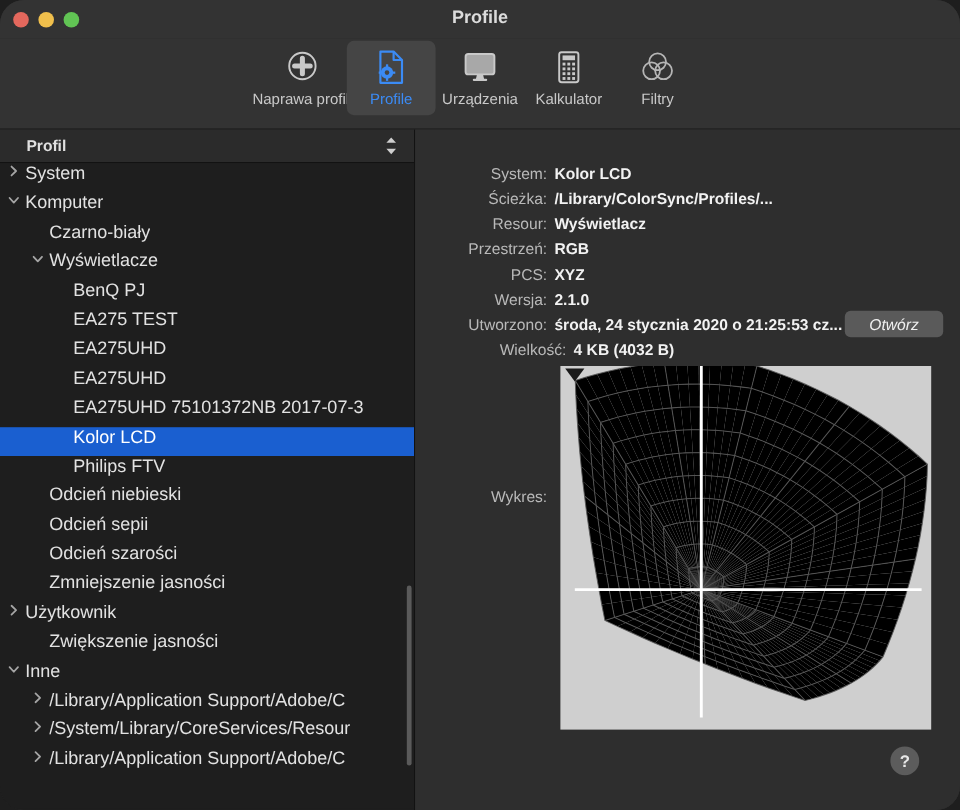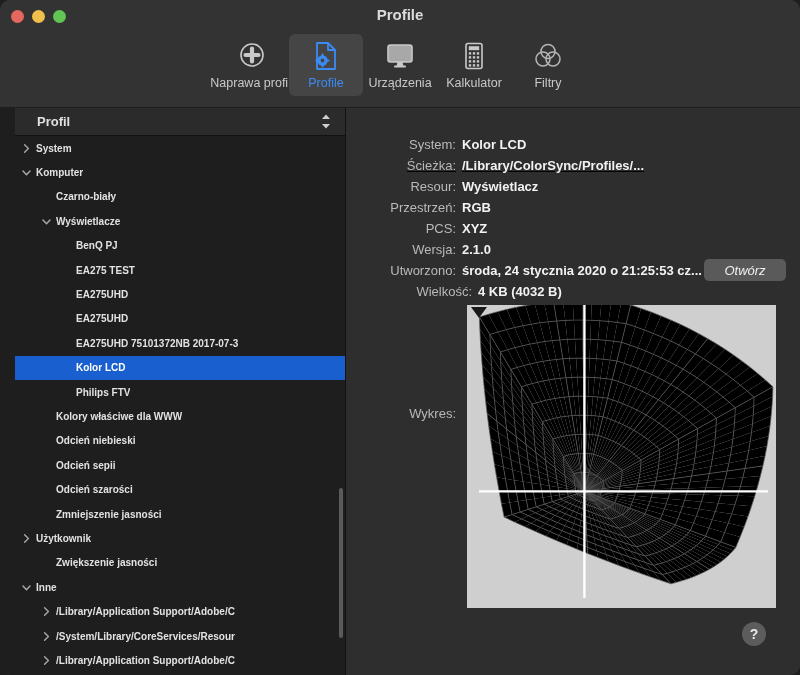--- a/index.html
+++ b/index.html
@@ -6,21 +6,21 @@
   html, body {
     width: 800px; height: 675px;
     background: #1e1e1e;
     font-family: "Liberation Sans", sans-serif;
     overflow: hidden;
   }
   .window {
     position: relative;
     width: 800px; height: 675px;
     background: #2e2e2e;
-    border-radius: 10px;
+    border-radius: 20px;
     overflow: hidden;
   }
 
   
   .titlebar {
     position: absolute; left: 0; top: 0;
     width: 800px; height: 32px;
     background: #333333;
   }
   .traffic { position: absolute; top: 10px; display: flex; gap: 8px; left: 11px; }
@@ -60,21 +60,20 @@
   .toolbar-sep {
     position: absolute; left: 0; top: 107px; width: 800px; height: 1px;
     background: #1d1d1d;
   }
 
   
   .sidebar {
     position: absolute; left: 0; top: 108px;
     width: 345px; height: 567px;
     background: #1e1e1e;
-    padding-left: 15px;
   }
   .sidebar-header {
     position: relative;
     height: 28px;
     background: #2b2b2b;
     display: flex; align-items: center;
     border-bottom: 1px solid #121212;
   }
   .sidebar-header .title {
     margin-left: 22px;
@@ -87,25 +86,24 @@
   }
   .tree {
     position: relative;
     height: 538px;
     overflow: hidden;
     background: #1e1e1e;
   }
   .trow {
     position: relative;
     height: 24.4px;
-    display: flex; align-items: center;
+    display: flex; align-items: flex-start;
     white-space: nowrap;
-    font-size: 10px;
+    font-size: 15px;
     color: #e2e2e2;
-    font-weight: bold;
   }
   .trow.selected { background: #1a5fd0; }
   .trow.selected .tlabel { color: #ffffff; }
   .twist {
     width: 13px; height: 13px;
     margin-right: 3px;
     flex: 0 0 auto;
     display: flex; align-items: center; justify-content: center;
     color: #9a9a9a;
   }
@@ -372,28 +370,20 @@
             </svg>
           </div>
           <div class="tlabel">Philips FTV</div>
         </div>
         <div class="trow">
           <div class="twist empty" style="margin-left: 25px;">
             <svg width="11" height="11" viewBox="0 0 11 11">
               <path d="M3.6 1.8 L7.4 5.5 L3.6 9.2" fill="none" stroke="#a5a5a5" stroke-width="1.5" stroke-linecap="round" stroke-linejoin="round"></path>
             </svg>
           </div>
-          <div class="tlabel">Kolory właściwe dla WWW</div>
-        </div>
-        <div class="trow">
-          <div class="twist empty" style="margin-left: 25px;">
-            <svg width="11" height="11" viewBox="0 0 11 11">
-              <path d="M3.6 1.8 L7.4 5.5 L3.6 9.2" fill="none" stroke="#a5a5a5" stroke-width="1.5" stroke-linecap="round" stroke-linejoin="round"></path>
-            </svg>
-          </div>
           <div class="tlabel">Odcień niebieski</div>
         </div>
         <div class="trow">
           <div class="twist empty" style="margin-left: 25px;">
             <svg width="11" height="11" viewBox="0 0 11 11">
               <path d="M3.6 1.8 L7.4 5.5 L3.6 9.2" fill="none" stroke="#a5a5a5" stroke-width="1.5" stroke-linecap="round" stroke-linejoin="round"></path>
             </svg>
           </div>
           <div class="tlabel">Odcień sepii</div>
         </div>
@@ -466,21 +456,21 @@
   </div>
   <div class="divider-v"></div>
 
   <div class="detail">
 
     <div id="info-rows">
         <div class="info-row" style="top: 26px;">
           <div class="info-label">System:</div>
           <div class="info-value">Kolor LCD</div>
         </div>
-        <div class="info-row" style="top: 47px; text-decoration: underline;">
+        <div class="info-row" style="top: 47px;">
           <div class="info-label">Ścieżka:</div>
           <div class="info-value">/Library/ColorSync/Profiles/...</div>
         </div>
         <div class="info-row" style="top: 68px;">
           <div class="info-label">Resour:</div>
           <div class="info-value">Wyświetlacz</div>
         </div>
         <div class="info-row" style="top: 89px;">
           <div class="info-label">Przestrzeń:</div>
           <div class="info-value">RGB</div>

